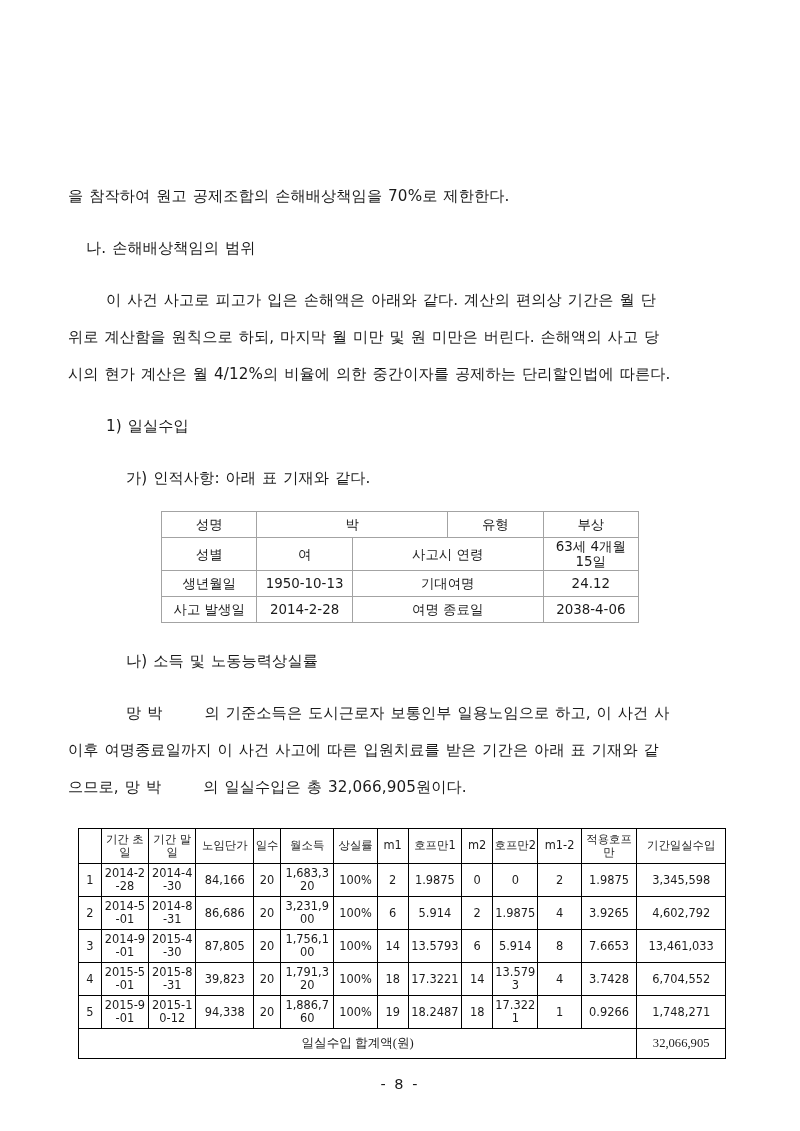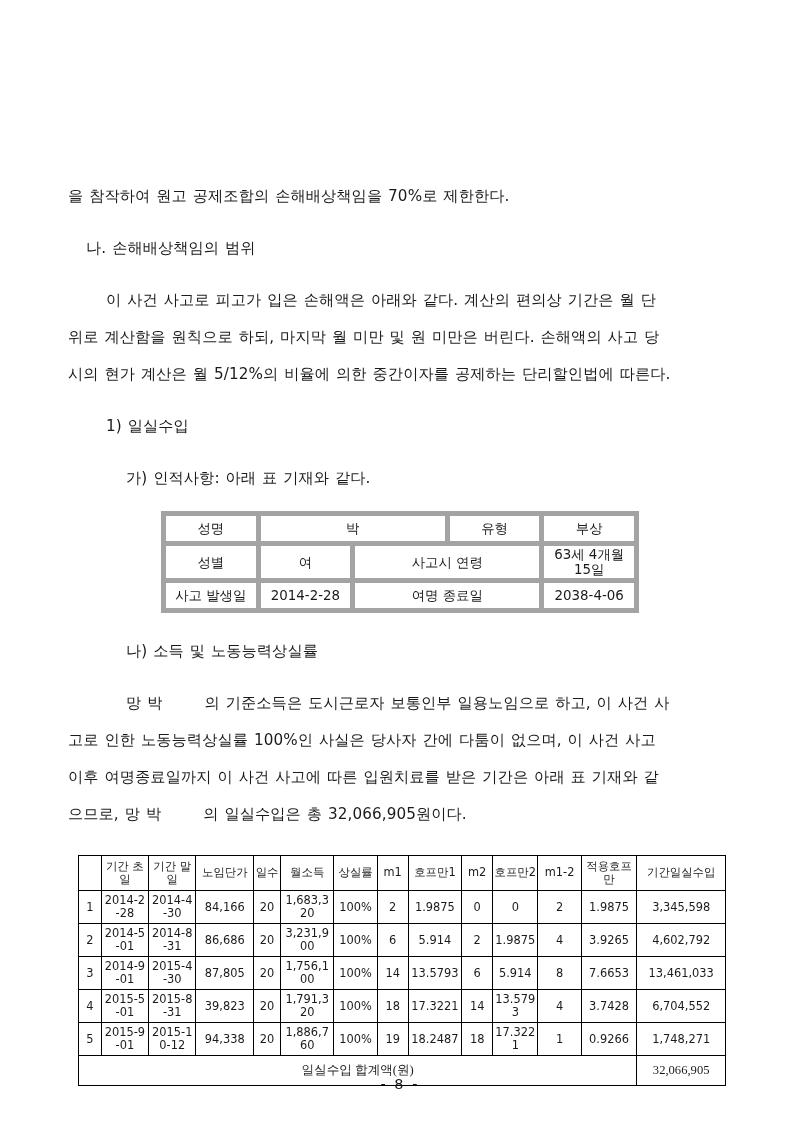--- a/index.html
+++ b/index.html
@@ -59,21 +59,21 @@
     justify-content: center;
     margin-top: 14px;
   }
   table.t1 {
     border-collapse: collapse;
     width: 478px;
     font-size: 13.4px;
     table-layout: fixed;
   }
   table.t1 td {
-    border: 5px solid #a3a3a3;
+    border: 1px solid #a3a3a3;
     text-align: center;
     vertical-align: middle;
     padding: 2px 3px;
     line-height: 17px;
     height: 21px;
     font-size: 13.4px;
   }
   table.t1 .tall {
     line-height: 15px;
     padding: 1px 3px;
@@ -157,21 +157,21 @@
     <p class="para para-block">을 참작하여 원고 공제조합의 손해배상책임을 70%로 제한한다.</p>
 
     <div class="spacer-sm"></div>
 
     <p class="para para-block indent-1">나. 손해배상책임의 범위</p>
 
     <div class="spacer-sm"></div>
 
     <p class="para indent-2">이 사건 사고로 피고가 입은 손해액은 아래와 같다. 계산의 편의상 기간은 월 단</p>
     <p class="para">위로 계산함을 원칙으로 하되, 마지막 월 미만 및 원 미만은 버린다. 손해액의 사고 당</p>
-    <p class="para">시의 현가 계산은 월 5/12%의 비율에 의한 중간이자를 공제하는 단리할인법에 따른다.</p>
+    <p class="para">시의 현가 계산은 월 4/12%의 비율에 의한 중간이자를 공제하는 단리할인법에 따른다.</p>
 
     <div class="spacer-sm"></div>
 
     <p class="para para-block indent-2">1) 일실수입</p>
 
     <div class="spacer-sm"></div>
 
     <p class="para para-block indent-3">가) 인적사항: 아래 표 기재와 같다.</p>
 
     <div class="t1-wrap">
@@ -183,37 +183,42 @@
             <td>유형</td>
             <td>부상</td>
           </tr>
           <tr>
             <td>성별</td>
             <td>여</td>
             <td colspan="2">사고시 연령</td>
             <td class="tall">63세 4개월 15일</td>
           </tr>
           <tr>
+            <td>생년월일</td>
+            <td>1950-10-13</td>
+            <td colspan="2">기대여명</td>
+            <td>24.12</td>
+          </tr>
+          <tr>
             <td>사고 발생일</td>
             <td>2014-2-28</td>
             <td colspan="2">여명 종료일</td>
             <td>2038-4-06</td>
           </tr>
         </tbody>
       </table>
     </div>
 
     <div class="spacer-md"></div>
 
     <p class="para para-block indent-3">나) 소득 및 노동능력상실률</p>
 
     <div class="spacer-sm"></div>
 
     <p class="para" style="padding-left:58px;"><span>망 박</span><span class="redact"></span><span>의 기준소득은 도시근로자 보통인부 일용노임으로 하고, 이 사건 사</span></p>
-    <p class="para">고로 인한 노동능력상실률 100%인 사실은 당사자 간에 다툼이 없으며, 이 사건 사고</p>
     <p class="para">이후 여명종료일까지 이 사건 사고에 따른 입원치료를 받은 기간은 아래 표 기재와 같</p>
     <p class="para"><span>으므로, 망 박</span><span class="redact"></span><span>의 일실수입은 총 32,066,905원이다.</span></p>
 
     <div class="t2-wrap">
       <table class="t2">
         <colgroup>
           <col class="c-idx">
             <col class="c-start">
             <col class="c-end">
             <col class="c-wage">

